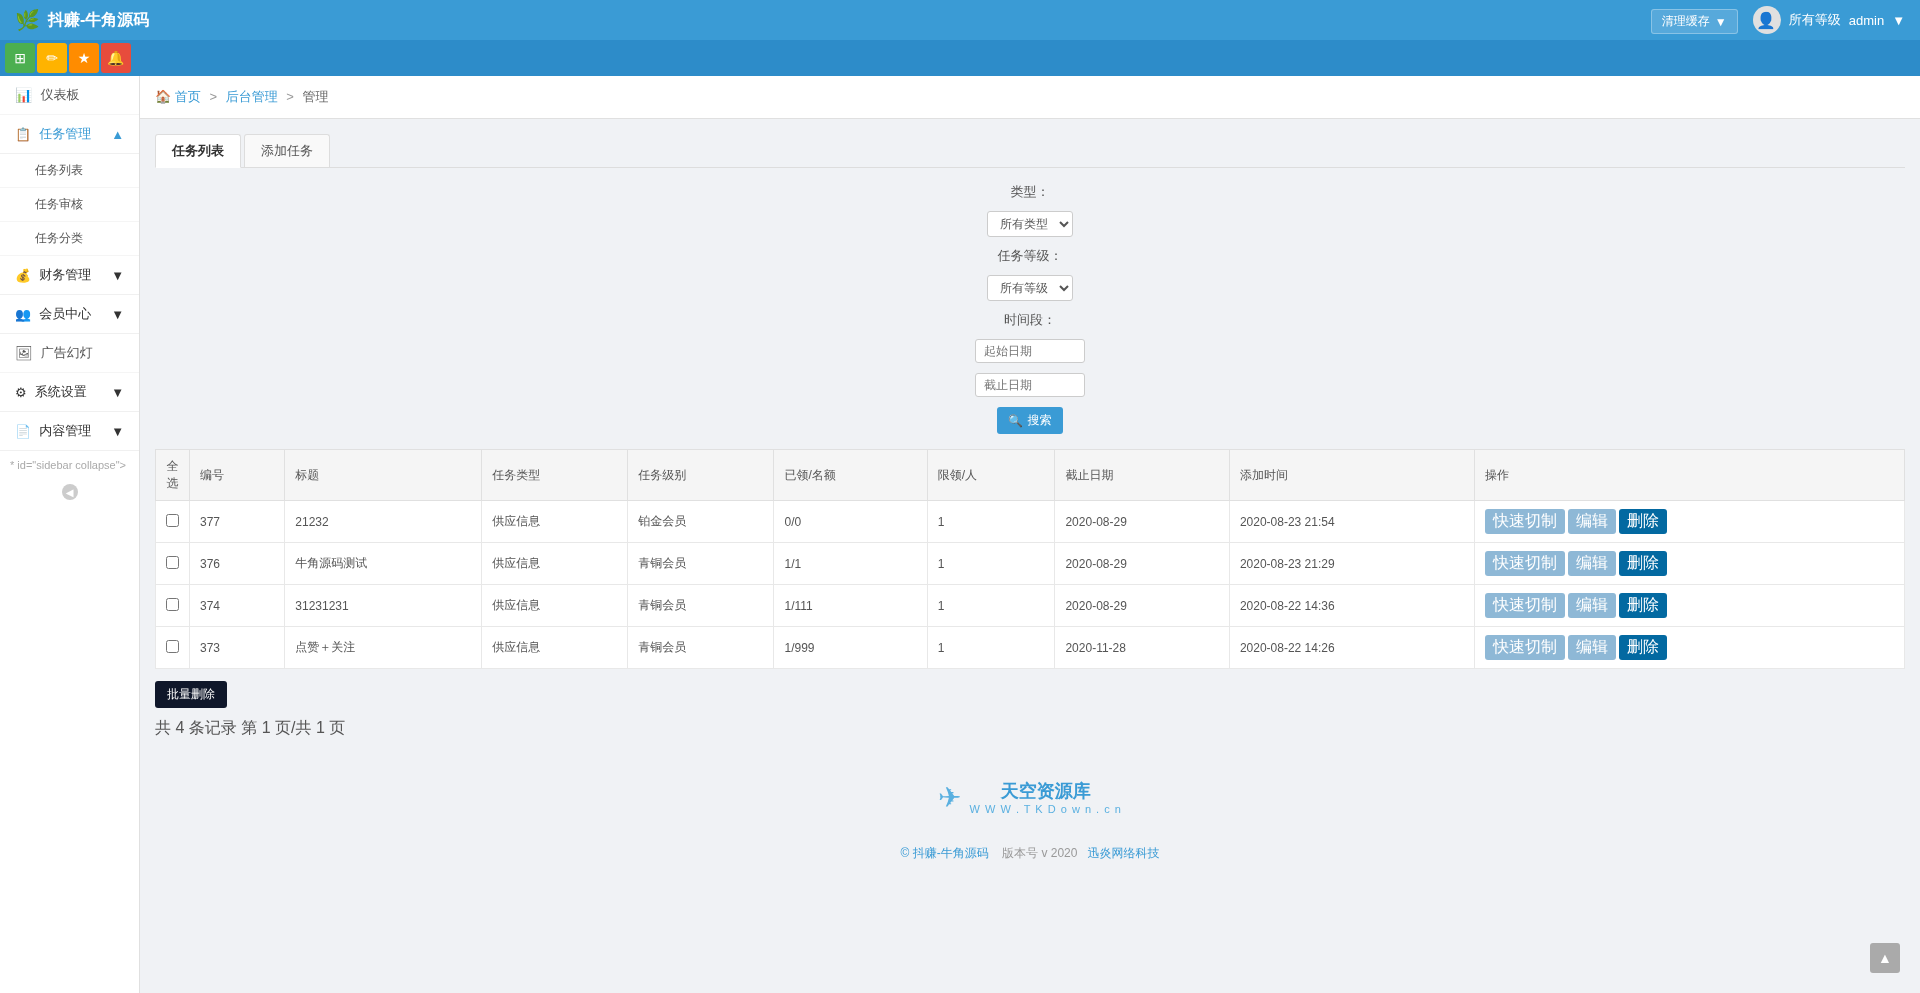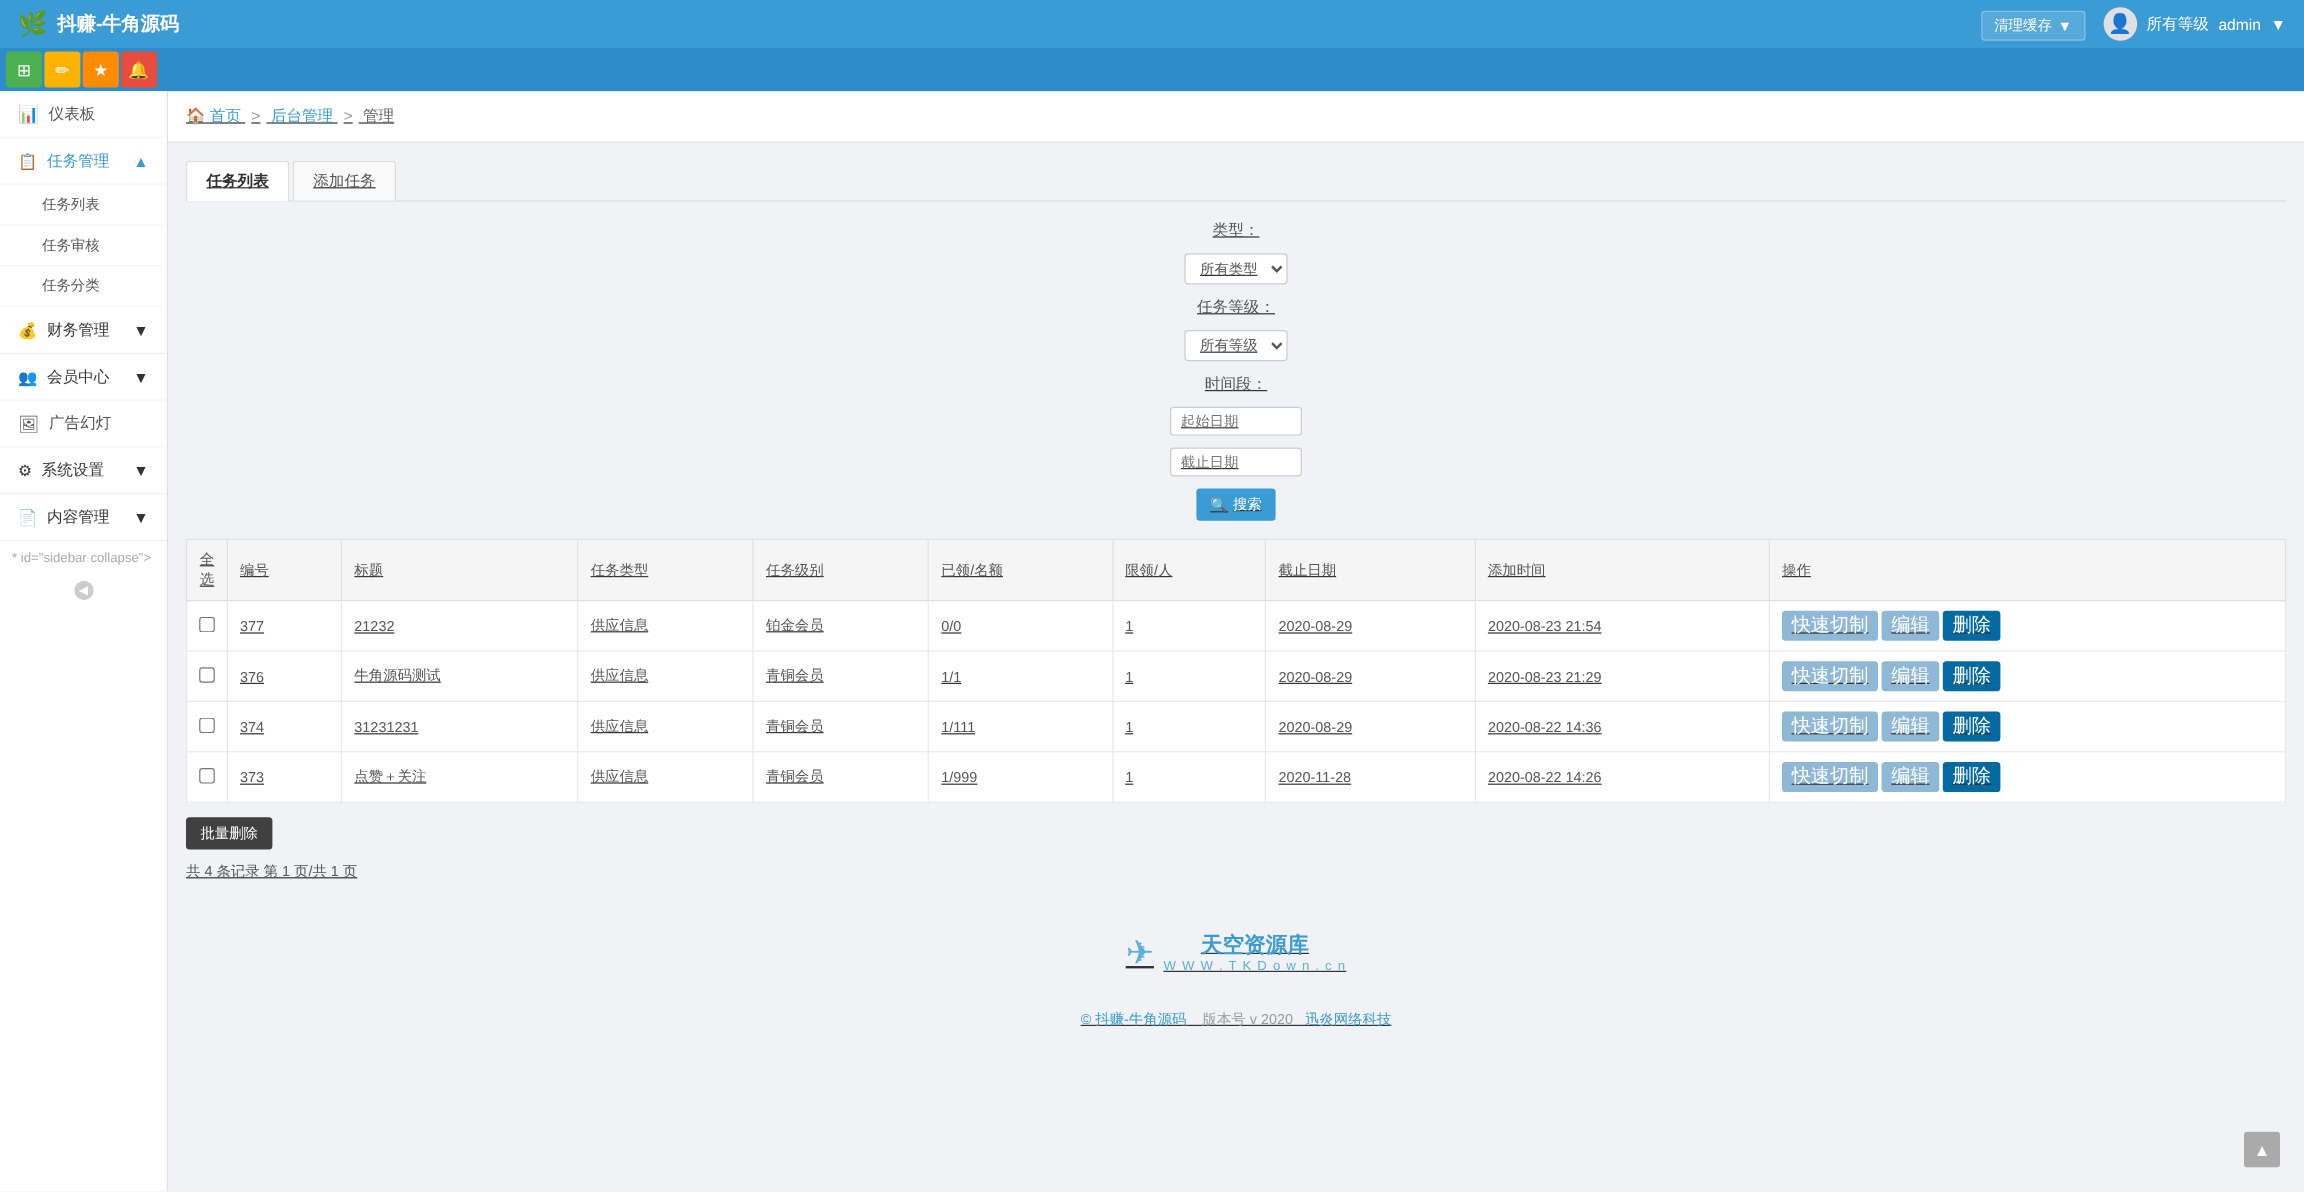--- a/index.html
+++ b/index.html
@@ -147,21 +147,20 @@
       color: #fff;
       cursor: pointer;
       margin: 5px auto;
     }
 
     
     .content-area {
       flex: 1;
       overflow: auto;
       padding: 0;
-      text-decoration: underline;
     }
 
     
     .breadcrumb {
       padding: 12px 15px;
       font-size: 13px;
       color: #666;
       background: #fff;
       border-bottom: 1px solid #e0e0e0;
     }
@@ -272,33 +271,33 @@
     .act-btn.quick { background: #8eb8d6; }
     .act-btn.edit { background: #8eb8d6; }
     .act-btn.delete { background: #0369a1; }
 
     
     .batch-bar {
       margin-top: 12px;
       margin-bottom: 10px;
     }
     .batch-delete-btn {
-      background: #404040;
+      background: #0f172a;
       color: #fff;
       border: none;
       padding: 5px 12px;
       border-radius: 3px;
       cursor: pointer;
       font-size: 12px;
     }
 
     
     .pagination-bar {
       margin-top: 8px;
-      font-size: 12px;
+      font-size: 16px;
       color: #555;
     }
 
     
     .watermark {
       text-align: center;
       margin-top: 40px;
       color: #3a9bd5;
       font-size: 13px;
     }

